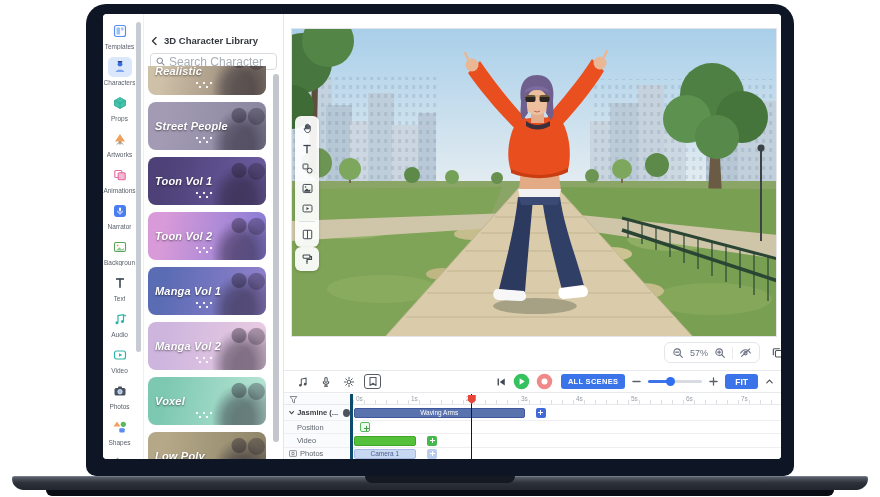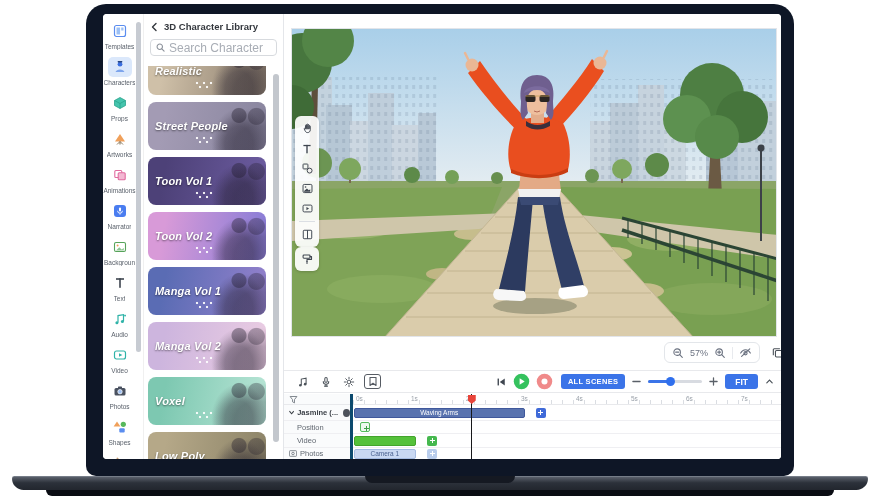--- a/index.html
+++ b/index.html
@@ -29,21 +29,21 @@
     justify-content:center; border-radius:5px; }
   .side-item.selected .ic { background:#dbe8fb; }
   .side-item .lbl { font-size:6.5px; color:#5a616b; margin-top:2px; white-space:nowrap;
     max-width:34px; overflow:hidden; }
   .side-scroll { position:absolute; left:33px; top:8px; width:5px; height:330px;
     background:#c7cbd2; border-radius:3px; }
 
   
   .panel { position:absolute; left:40px; top:0; width:141px; height:445px;
     background:#fff; border-left:1px solid #f0f0f0; border-right:1px solid #e4e6ea; }
-  .panel-header { display:flex; align-items:center; gap:5px; padding:7px 6px 3px 6px; }
+  .panel-header { display:flex; align-items:center; gap:5px; padding:21px 6px 3px 6px; }
   .panel-title { font-size:9.5px; font-weight:700; color:#33373d; white-space:nowrap; }
   .search-box { margin:4px 6px 6px 6px; height:17px; border:1px solid #d7dade;
     border-radius:4px; display:flex; align-items:center; gap:4px; padding:0 5px; background:#fff; }
   .search-box input { border:none; outline:none; width:100px; font-size:12px; color:#444;
     font-family:"Liberation Sans",sans-serif; }
   .search-box input::placeholder { color:#a8adb5; }
   .cards { position:absolute; left:0; top:52px; width:141px; bottom:0; overflow:hidden; }
   .card { position:relative; width:118px; height:48px; border-radius:8px; margin:0 0 7px 4px;
     overflow:hidden; cursor:pointer; }
   .card:first-child { margin-top:-19px; }

